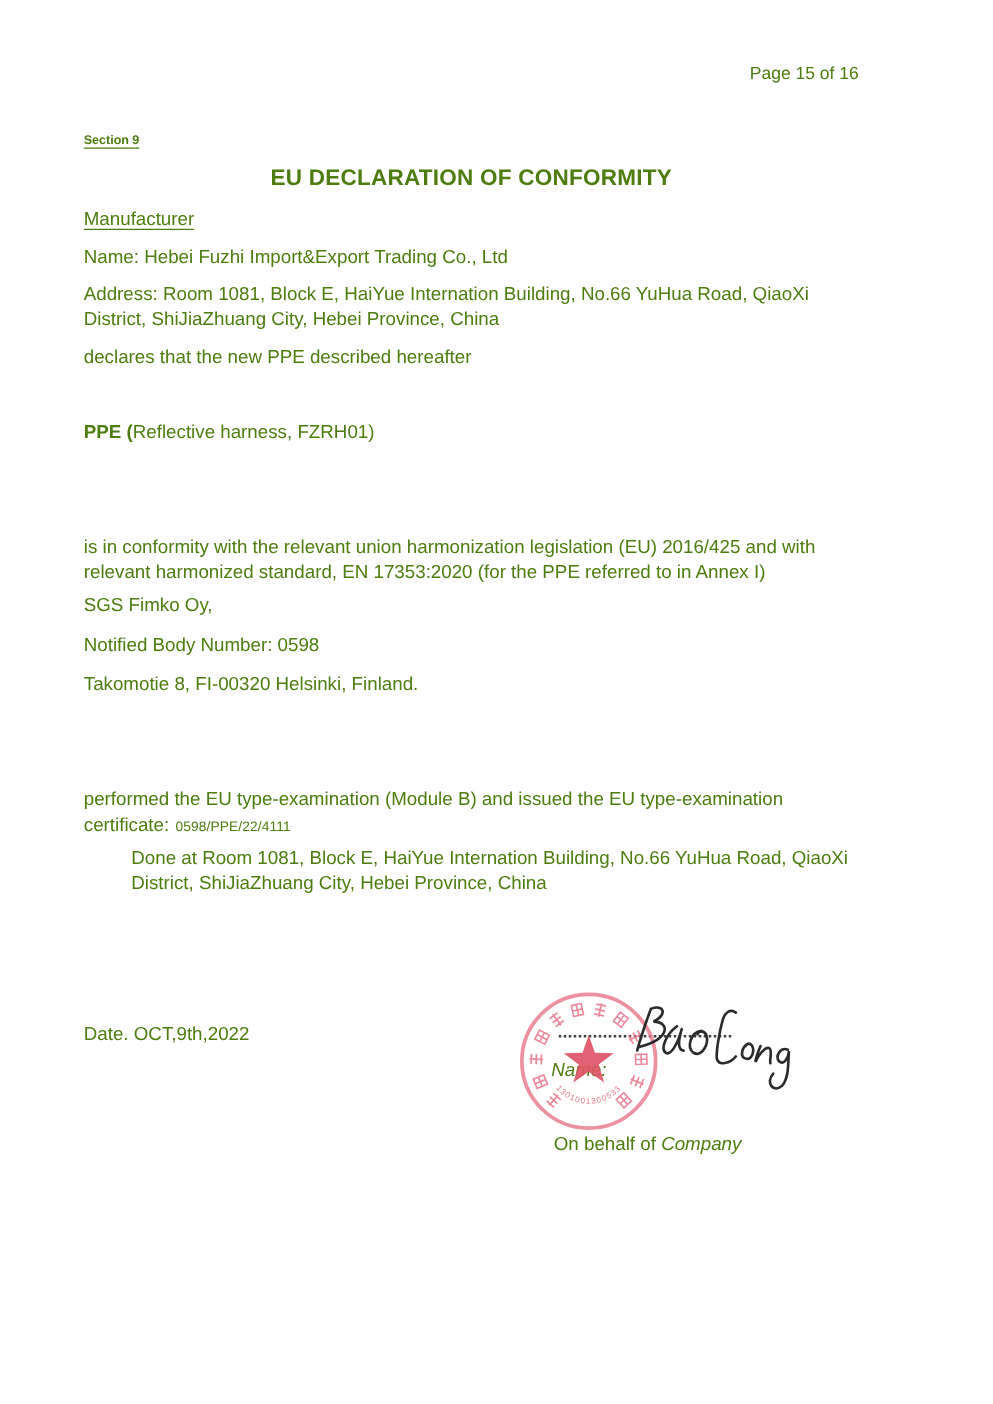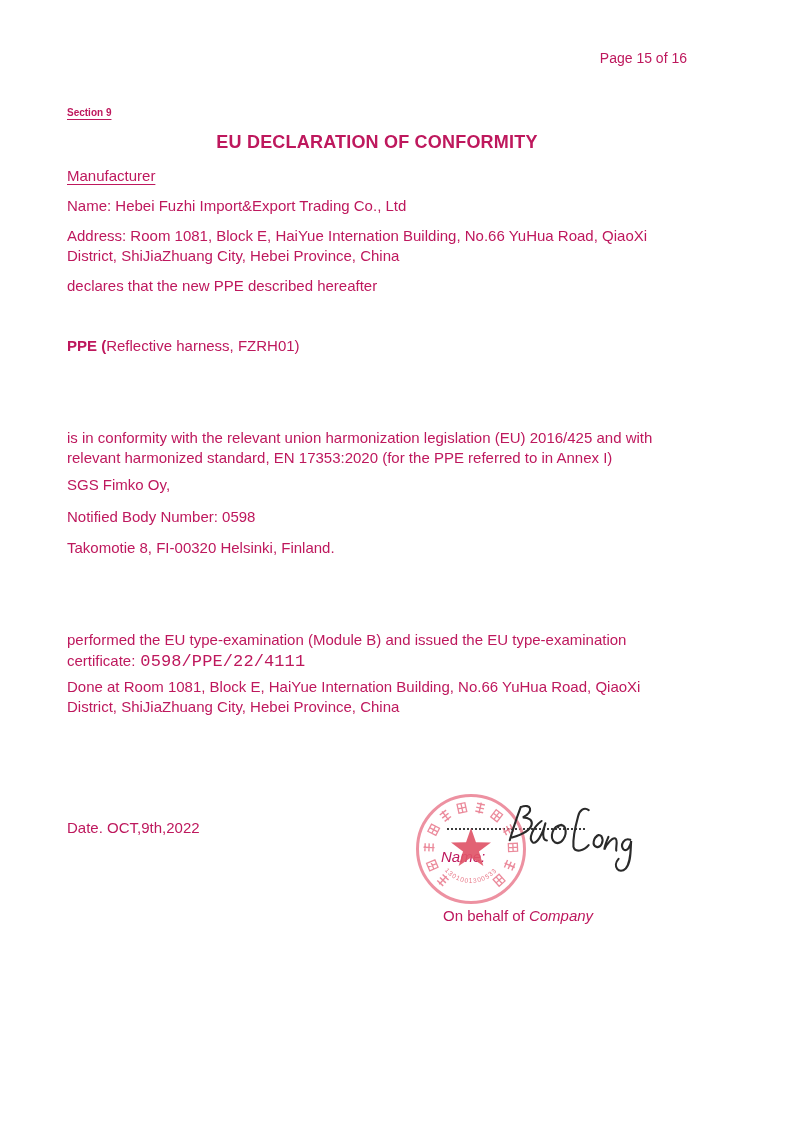--- a/index.html
+++ b/index.html
@@ -1,46 +1,46 @@
 <!DOCTYPE html>
 <html><head>
 <meta charset="utf-8">
 <style>
   html,body { margin:0; padding:0; background:#ffffff; }
   .page {
     position:relative;
     width:794px; height:1099px;
     background:#ffffff;
     font-family:"Liberation Sans","DejaVu Sans",sans-serif;
-    color:#be185d;
+    color:#4d7c0f;
     font-size:15px;
     line-height:20px;
     overflow:hidden;
   }
   .abs { position:absolute; }
   .bold { font-weight:bold; }
   .italic { font-style:italic; }
   .underline { text-decoration:underline; text-underline-offset:3px; }
   .w620 { width:620px; }
   .w612 { width:612px;margin-top:32px; }
-  .w590 { width:590px; }
+  .w590 { width:590px;margin-left:38px; }
   #page-number { top:48px; right:107px; font-size:14px; }
   #section-heading { top:103px; left:67px; font-size:10px; }
   #doc-title { top:132px; left:67px; width:620px; text-align:center; font-size:18px; letter-spacing:0.2px; }
   #manufacturer-heading { top:166px; left:67px; }
   #manufacturer-name { top:196px; left:67px; }
   #manufacturer-address { top:226px; left:67px; }
   #declaration-intro { top:276px; left:67px; }
   #ppe-line { top:336px; left:67px; }
   #conformity-statement { top:396px; left:67px; }
   #nb-name { top:475px; left:67px; }
   #nb-number { top:507px; left:67px; }
   #nb-address { top:538px; left:67px; }
   #examination { top:597px; left:67px; line-height:21px; }
-  .cert-num { font-size:17px; letter-spacing:0.1px; margin-left:5px; font-family:Liberation Mono, monospace; }
+  .cert-num { font-size:11px; letter-spacing:0.1px; margin-left:5px; font-family:Liberation Sans, sans-serif; }
   #done-at { top:677px; left:67px; }
   #date-line { top:818px; left:67px; }
   #sig-dots { top:812px; left:447px; width:138px; height:16px; border-bottom:2px dotted #3d3d3d; z-index:1; }
   #name-label { top:847px; left:441px; z-index:1; }
   #seal { top:789px; left:411px; width:120px; height:120px; z-index:2; }
   #signature { top:796px; left:503px; width:136px; height:84px; z-index:3; }
   #on-behalf { top:906px; left:443px; z-index:1; }
   .sr { position:absolute; width:1px; height:1px; overflow:hidden; clip:rect(0 0 0 0); white-space:nowrap; }
 </style>
 </head>

